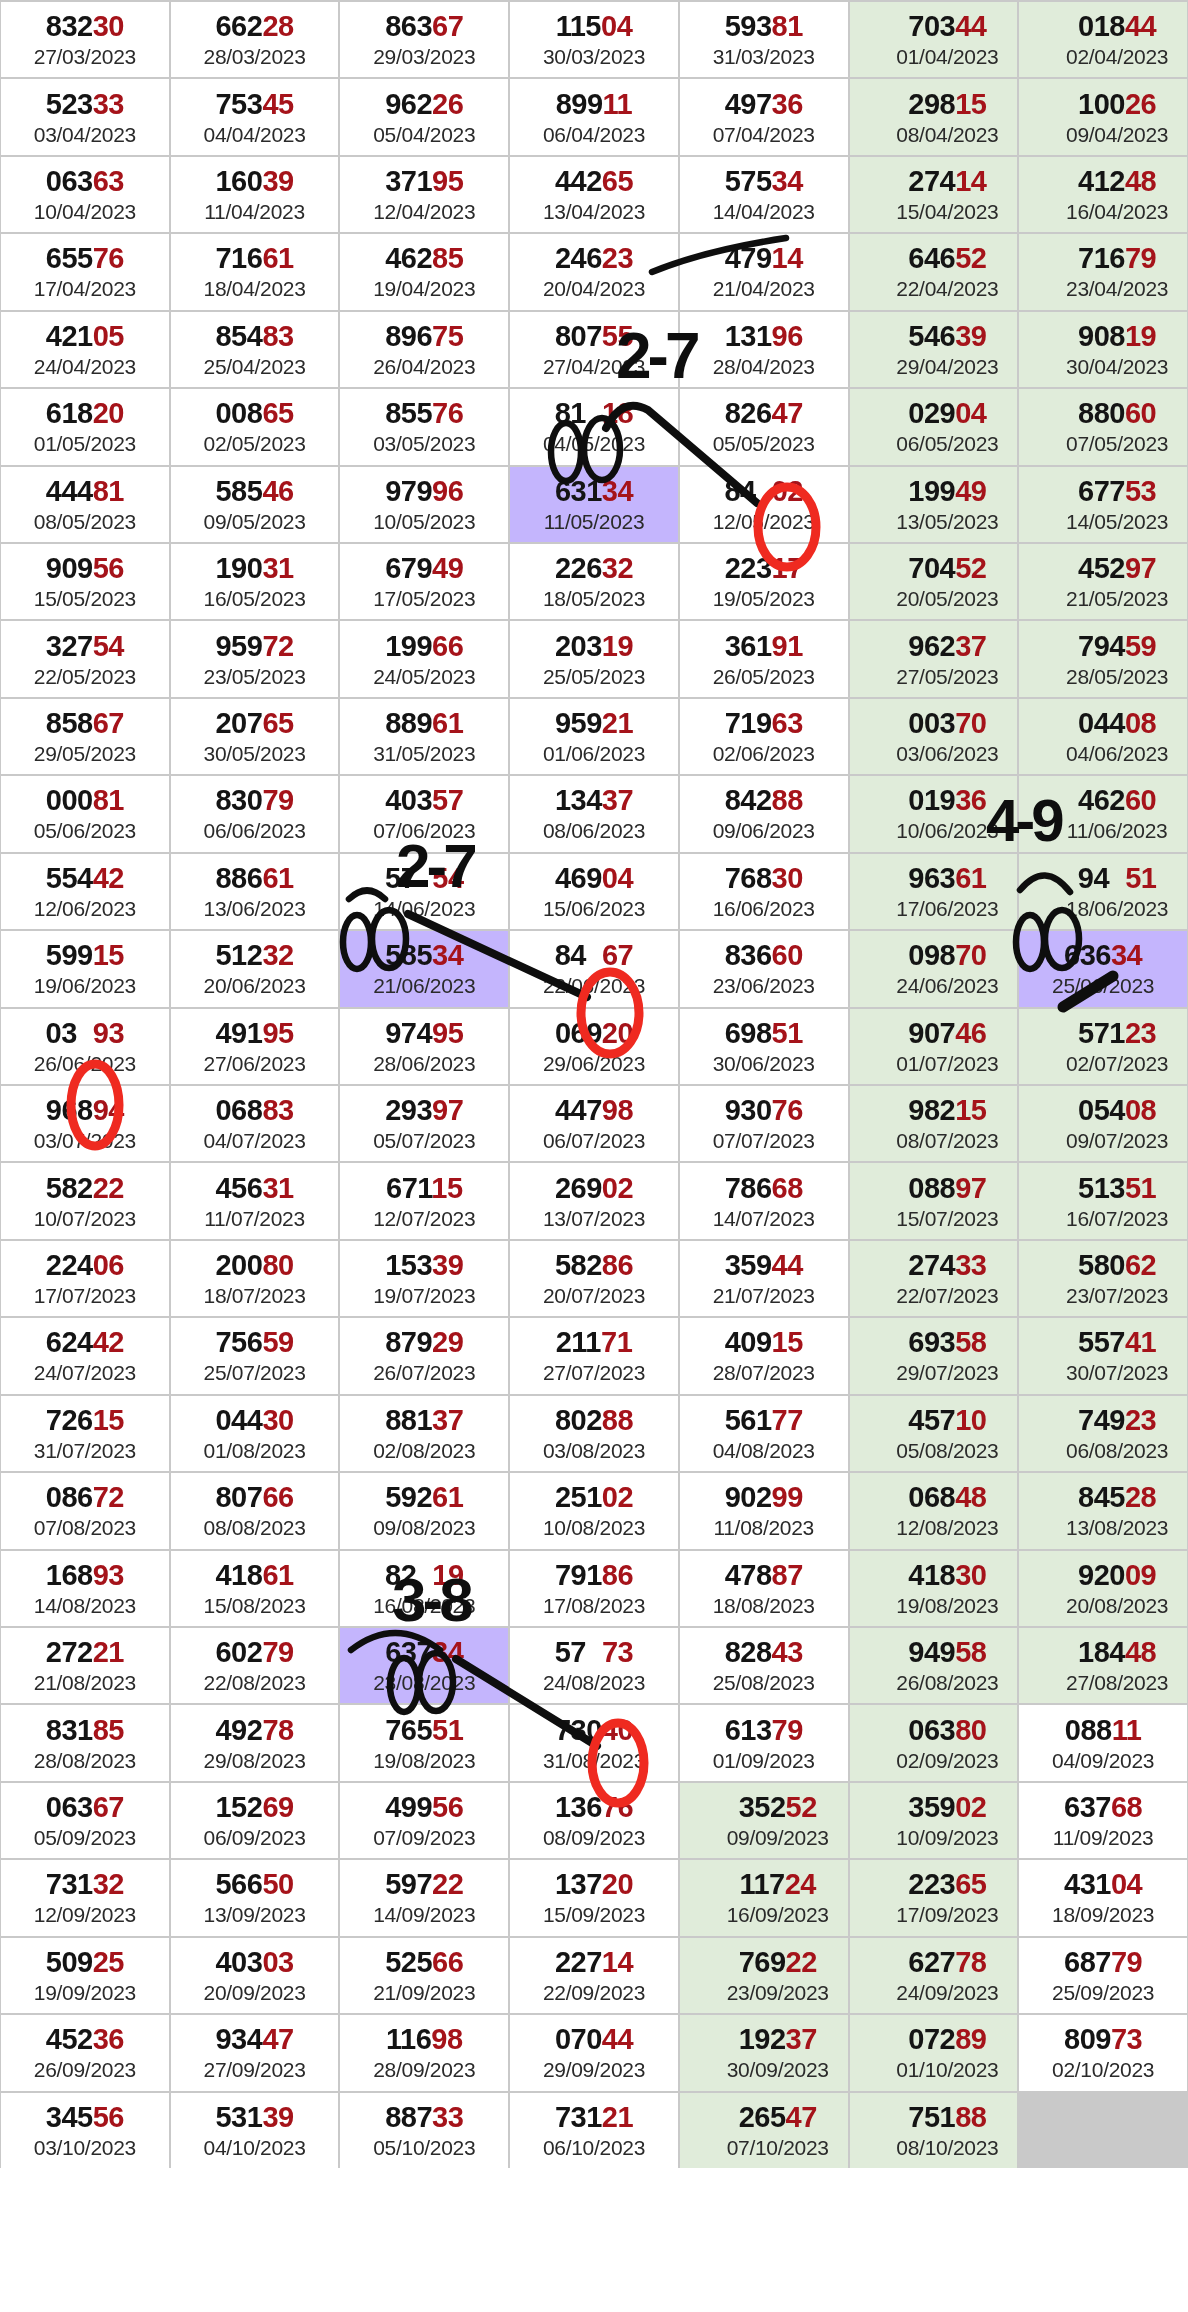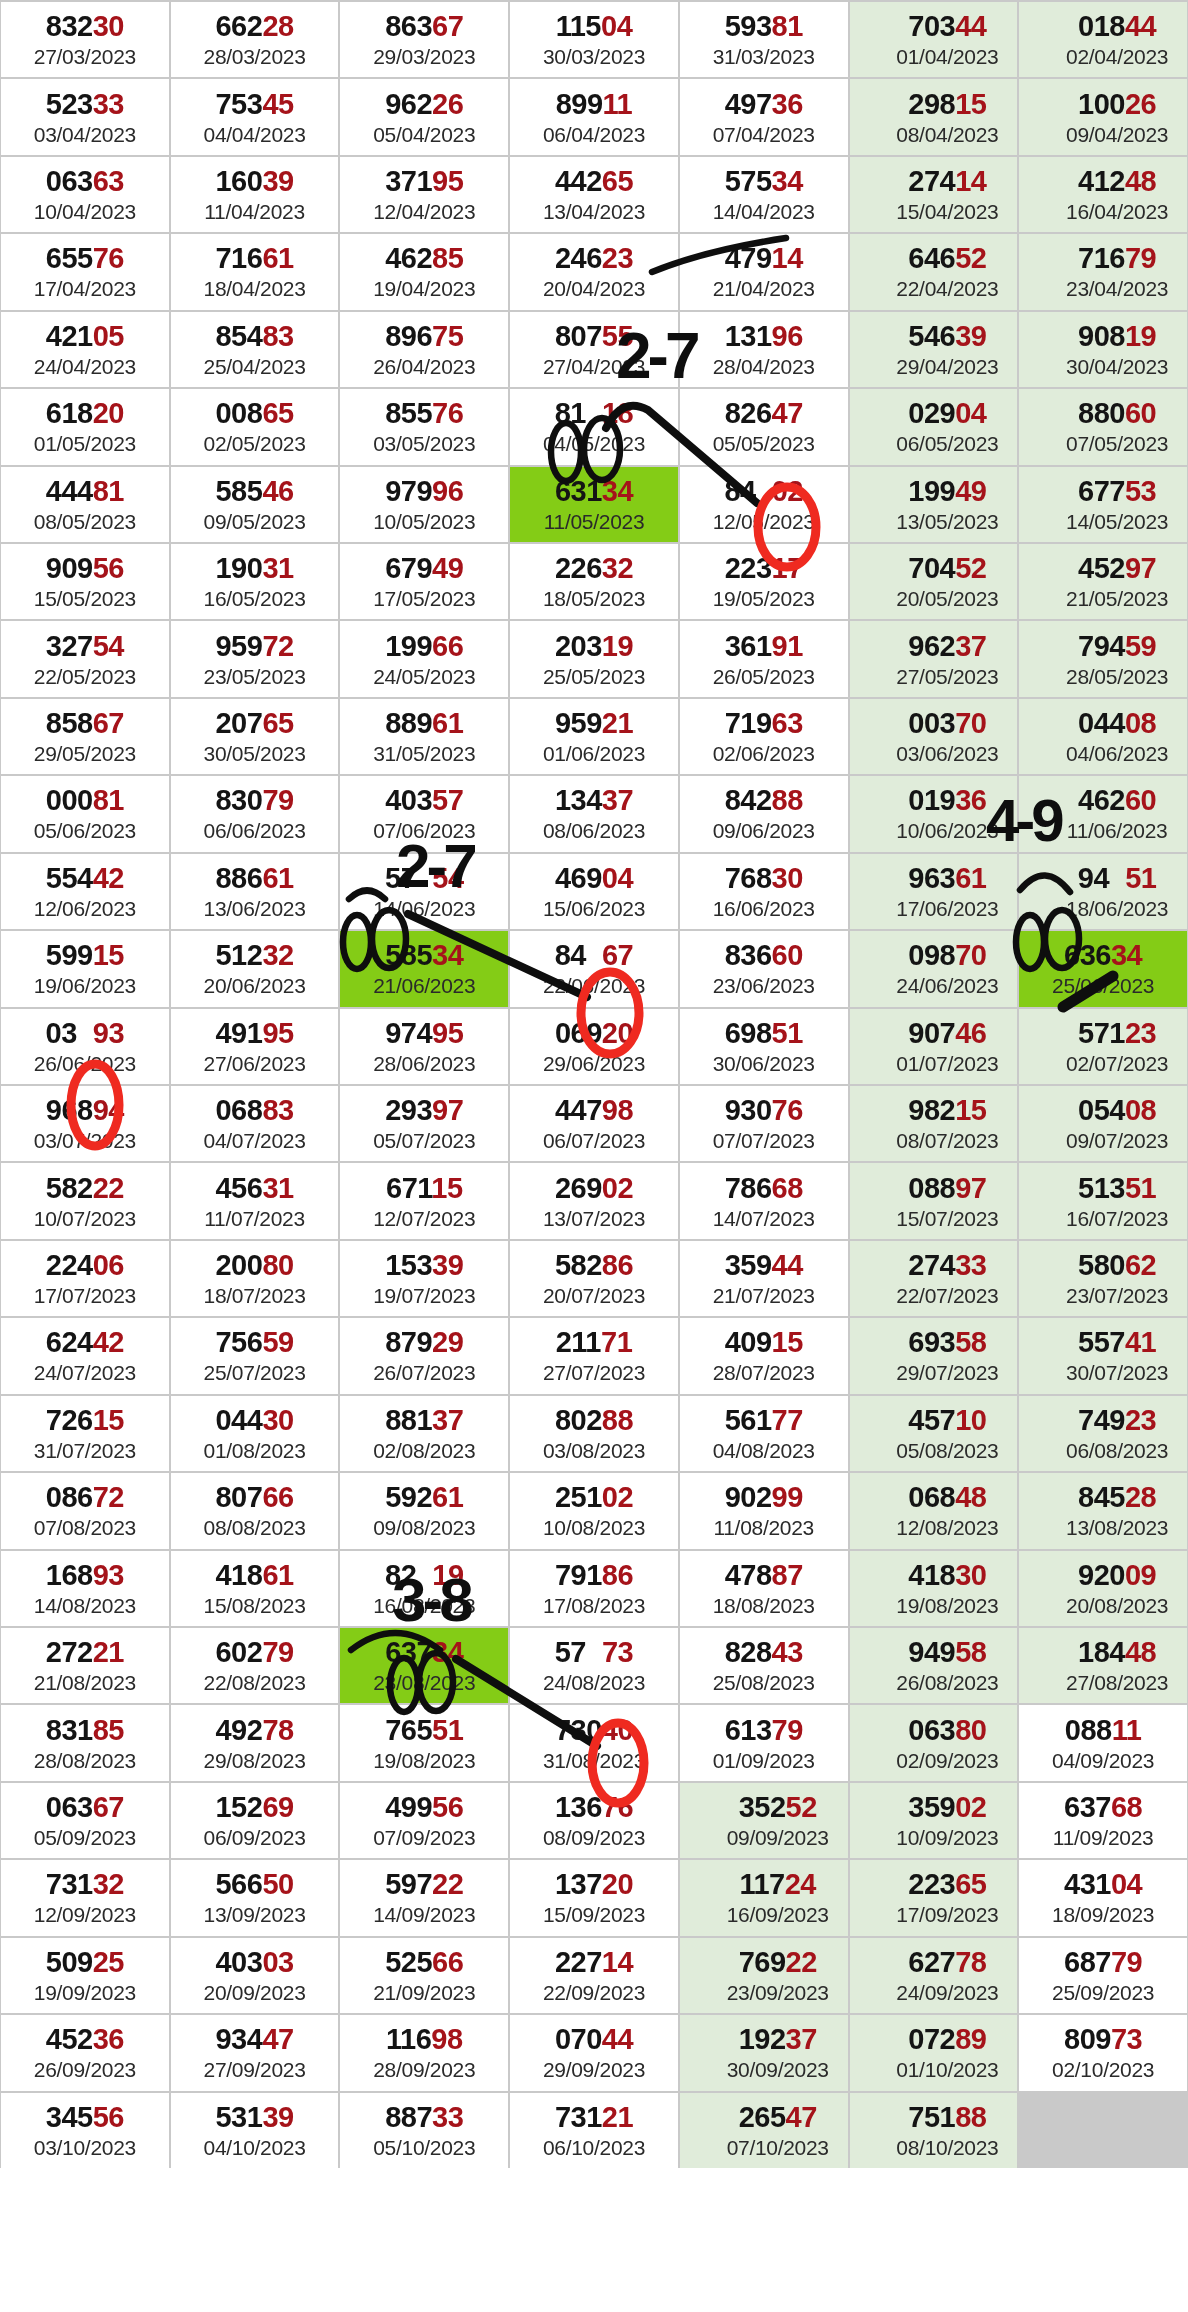--- a/index.html
+++ b/index.html
@@ -4,21 +4,21 @@
 <style>
   html,body{margin:0;padding:0;background:#ffffff;}
   .stage{position:relative;width:1188px;height:2312px;overflow:hidden;
          font-family:"Liberation Sans","DejaVu Sans",sans-serif;}
   .board{position:absolute;left:0;top:0;width:1188px;height:2168px;
          display:grid;grid-template-columns:repeat(7,1fr);grid-template-rows:repeat(28,1fr);
          gap:2px;background:#c9c9c9;box-sizing:border-box;padding:2px 1px 0 1px;}
   .cell{display:flex;flex-direction:column;align-items:center;justify-content:center;
         gap:5px;background:#ffffff;overflow:hidden;}
   .cell.g{background:#e0ecda;padding-left:28px;}
-  .cell.y{background:#84cc16;}
+  .cell.y{background:#c4b5fd;}
   .num{font-weight:700;font-size:29px;line-height:1;color:#141414;letter-spacing:-0.5px;white-space:nowrap;}
   .num .rr{color:#a5131a;}
   .num .gapd{display:inline-block;width:16px;}
   .date{font-size:21px;line-height:1;color:#2a2a2a;letter-spacing:-0.3px;white-space:nowrap;}
   .overlay{position:absolute;left:0;top:0;width:1188px;height:2312px;pointer-events:none;}
   .anno-text{font-family:"Liberation Sans","DejaVu Sans",sans-serif;font-weight:700;}
 </style>
 </head>
 <body>
 

